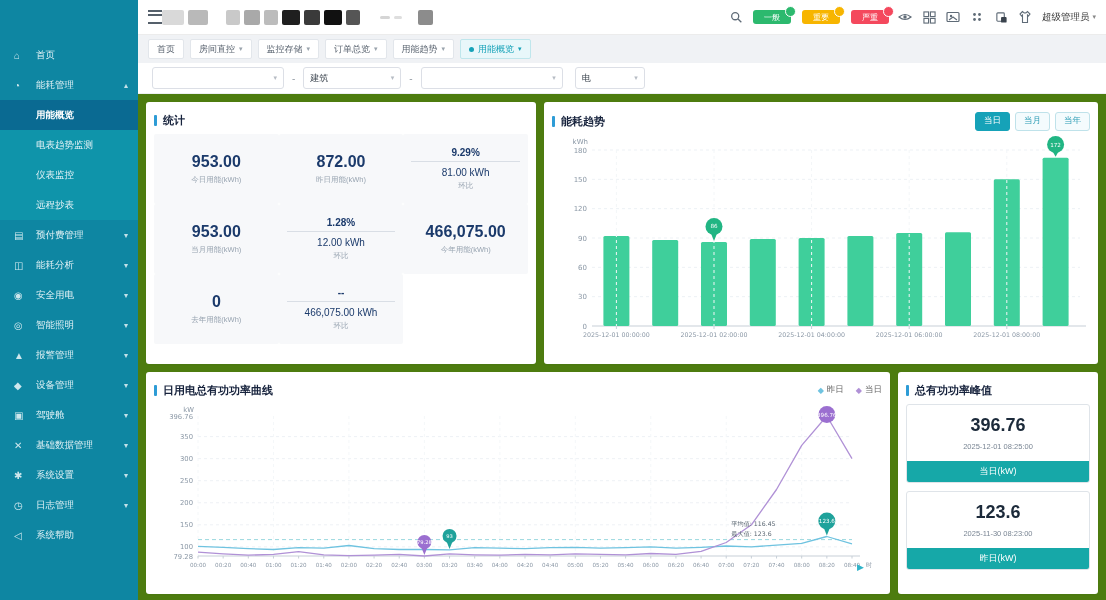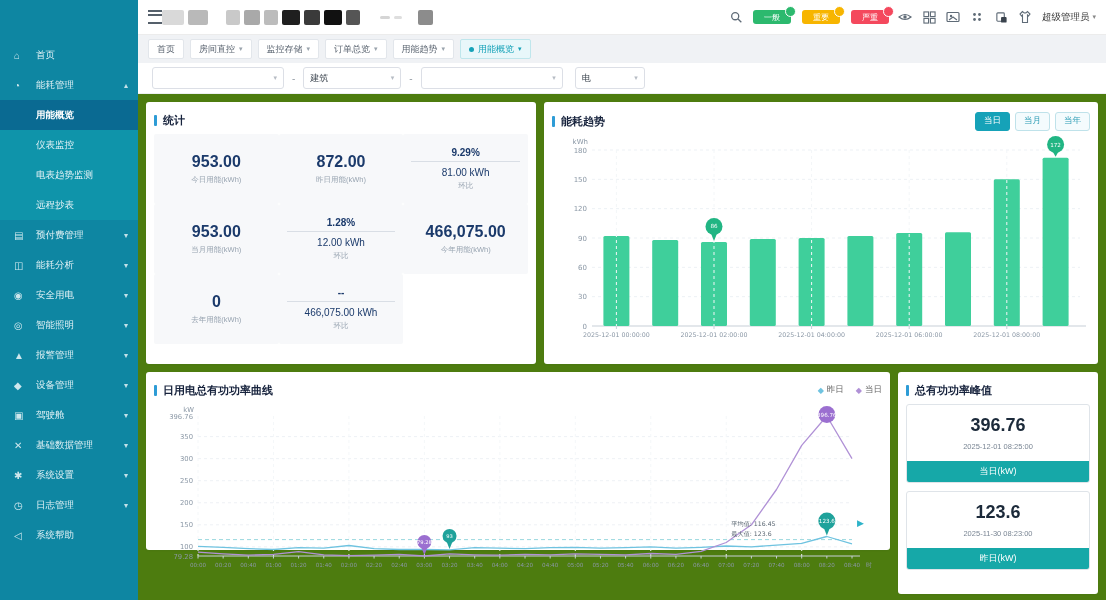--- a/index.html
+++ b/index.html
@@ -55,21 +55,21 @@
   .scard.ratio .pct{font-size:10px;font-weight:bold;color:#1b3a6b;padding-bottom:3px;border-bottom:1px solid #d9dee5;}
   .scard.ratio .rv{font-size:10px;font-weight:normal;color:#1b3a6b;margin-top:3px;}
   .scard.ratio .lbl{margin-top:1px;}
   
   .trend-panel{flex:1;height:262px;position:relative;}
   .trend-head{display:flex;align-items:center;height:22px;margin-bottom:2px;}
   .trend-btns{margin-left:auto;display:flex;gap:5px;}
   .tbtn{height:17px;padding:0 8px;border-radius:3px;border:1px solid #bfe2ea;background:#f4fbfd;color:#2b9cb5;font-size:8.5px;display:inline-flex;align-items:center;cursor:pointer;}
   .tbtn.active{background:#16a2b8;border-color:#16a2b8;color:#fff;}
   
-  .curve-panel{flex:1;height:178px;position:relative;}
+  .curve-panel{flex:1;height:222px;position:relative;}
   .legend{margin-left:auto;display:flex;gap:12px;align-items:center;}
   .lg-item{display:flex;align-items:center;gap:3px;font-size:8.5px;color:#666;}
   .lg-sym{font-size:8px;}
   .play-icon{position:absolute;right:26px;bottom:22px;color:#2eb3c9;font-size:9px;cursor:pointer;}
   
   .peak-panel{width:200px;height:222px;}
   .pcard{border:1px solid #dfe4e9;border-radius:3px;margin-bottom:8px;overflow:hidden;}
   .pcard .pv{font-size:18px;font-weight:bold;color:#1c2a3a;text-align:center;margin-top:10px;}
   .pcard .pt{font-size:7.5px;color:#7a8694;text-align:center;margin:6px 0 10px;}
   .pcard .pf{background:#16a8a8;color:#fff;font-size:9px;text-align:center;padding:4px 0;cursor:pointer;}
@@ -87,24 +87,24 @@
         </div>
         <div class="sb-item">
           <span class="sb-ic">◔</span>
           <span class="sb-lb">能耗管理</span>
           <span class="sb-caret">▴</span>
         </div>
         <div class="sb-item sub active">
           <span class="sb-lb">用能概览</span>
         </div>
         <div class="sb-item sub">
+          <span class="sb-lb">电表趋势监测</span>
+        </div>
+        <div class="sb-item sub">
           <span class="sb-lb">仪表监控</span>
-        </div>
-        <div class="sb-item sub">
-          <span class="sb-lb">电表趋势监测</span>
         </div>
         <div class="sb-item sub">
           <span class="sb-lb">远程抄表</span>
         </div>
         <div class="sb-item">
           <span class="sb-ic">▤</span>
           <span class="sb-lb">预付费管理</span>
           <span class="sb-caret">▾</span>
         </div>
         <div class="sb-item">

